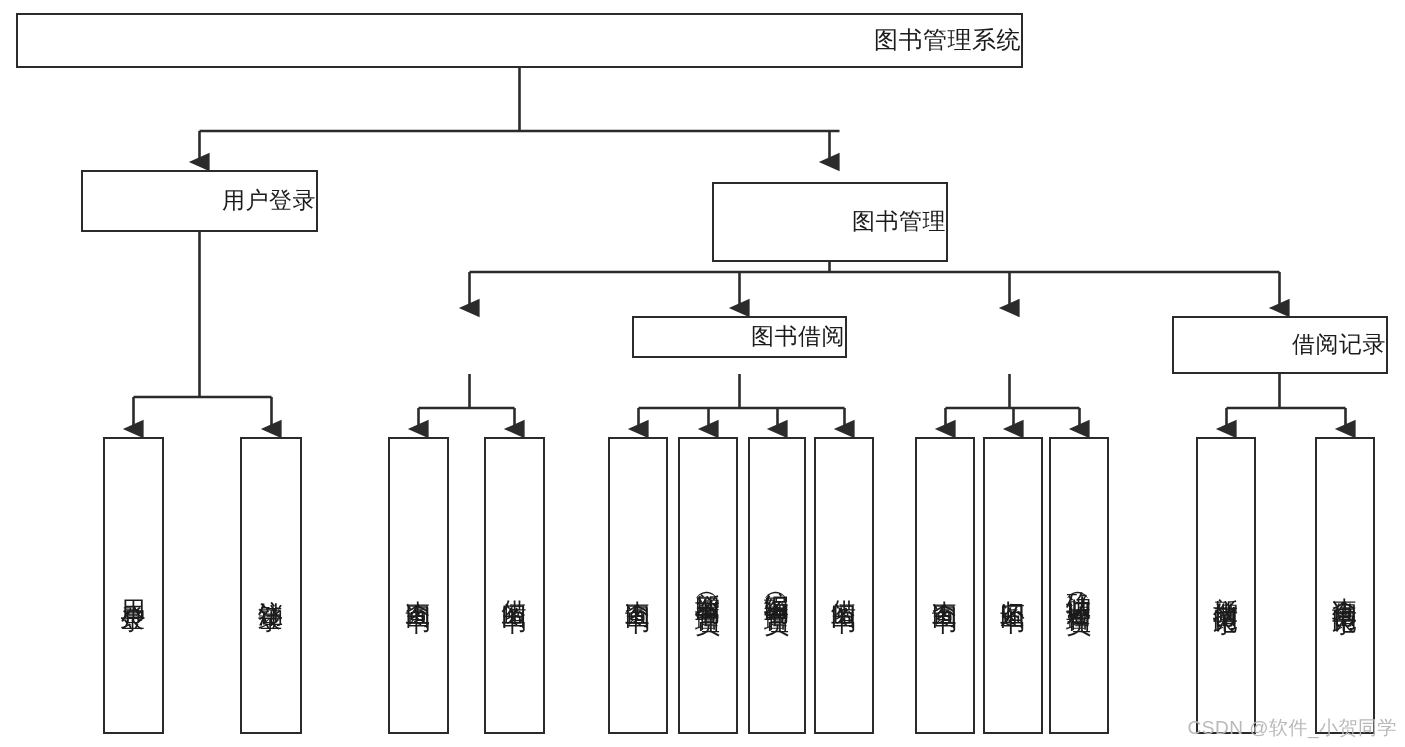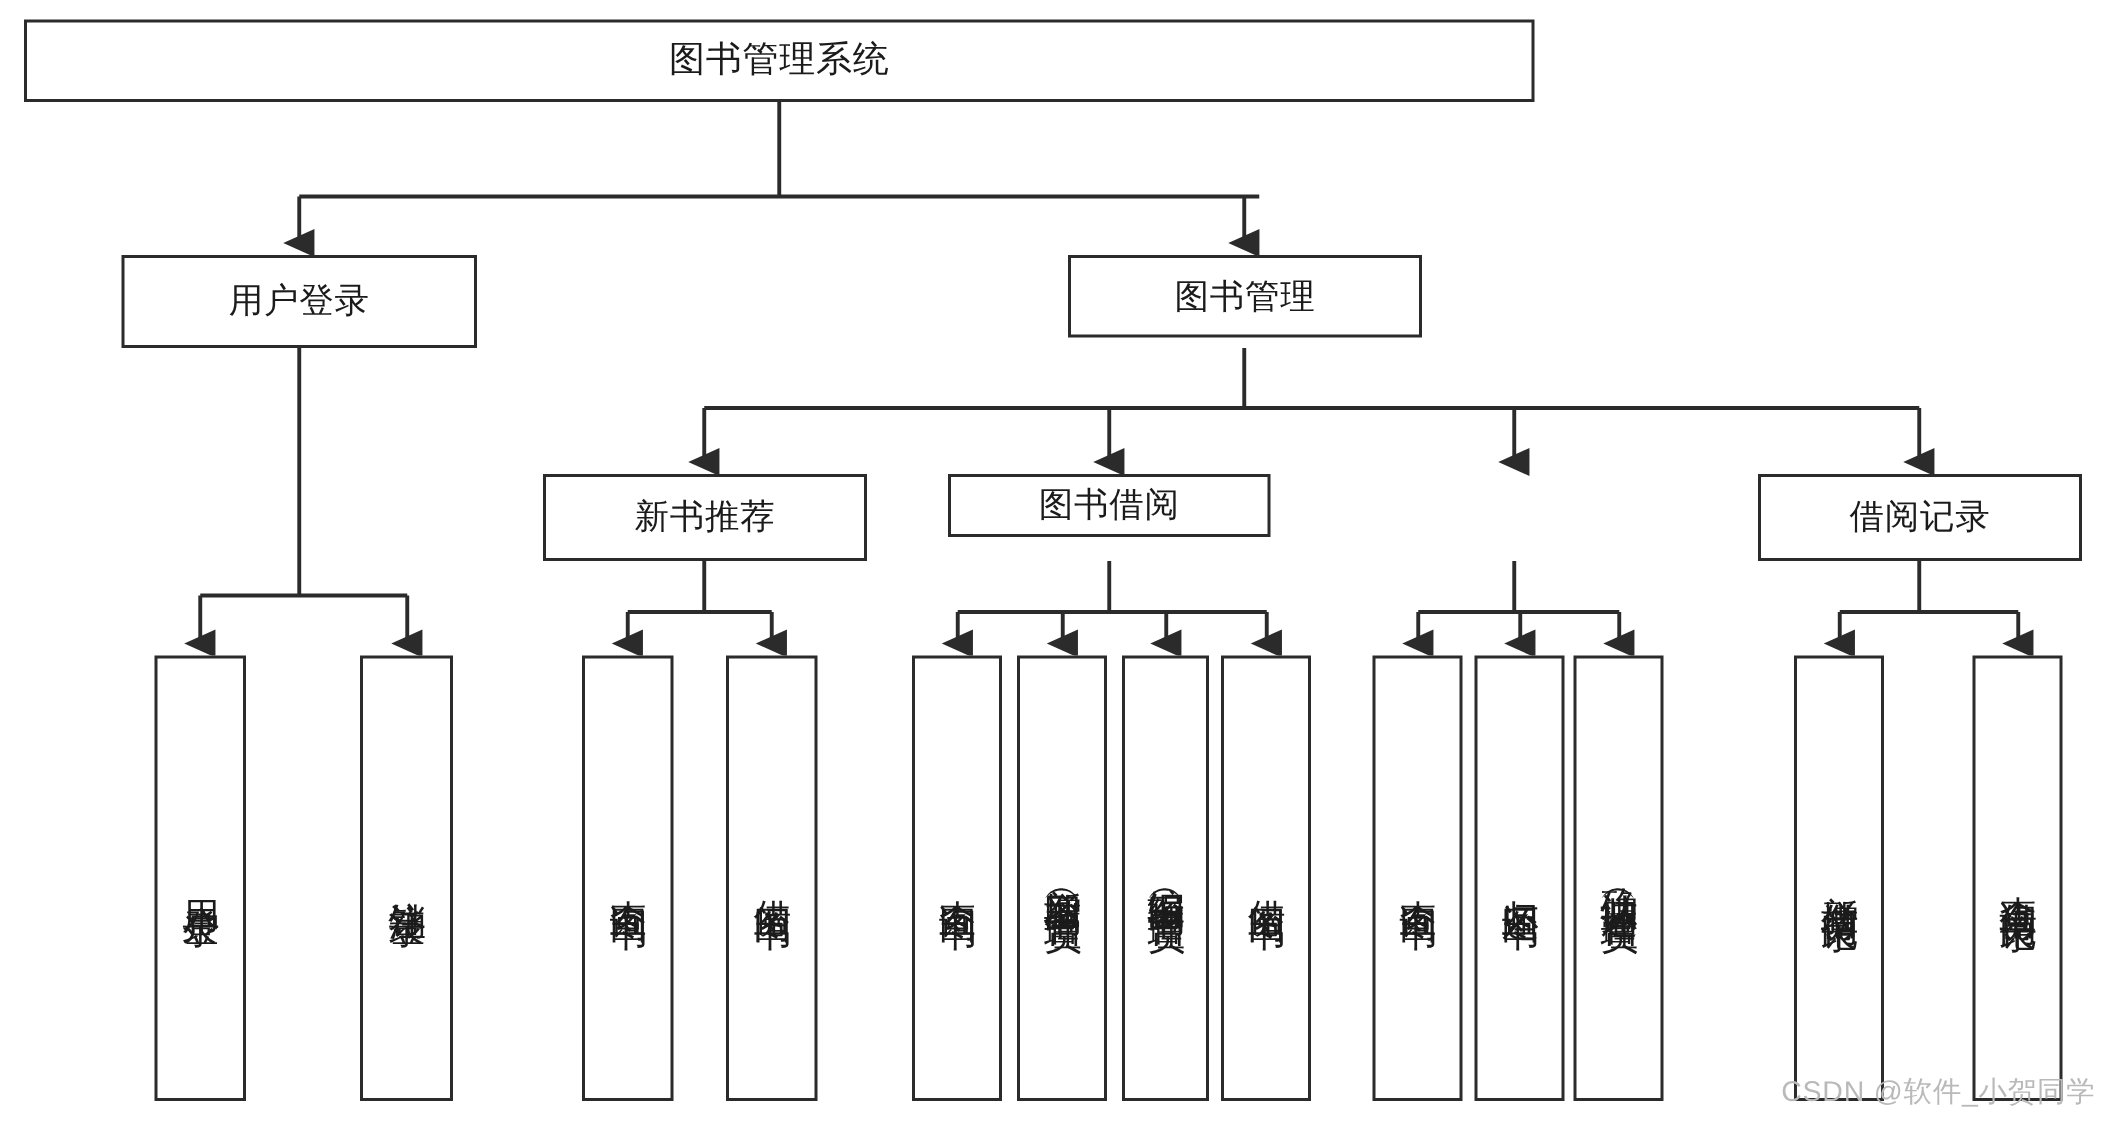--- a/index.html
+++ b/index.html
@@ -27,21 +27,21 @@
     height: 747px;
     pointer-events: none;
   }
   .node {
     position: absolute;
     box-sizing: border-box;
     background: #ffffff;
     border: 2.5px solid #2b2b2b;
     display: flex;
     align-items: center;
-    justify-content: center;
+    justify-content: flex-end;
     z-index: 3;
   }
   .node-label {
     display: block;
     text-align: center;
     color: #1b1b1b;
     letter-spacing: 0.5px;
     white-space: pre;
   }
   
@@ -134,27 +134,24 @@
     </g>
   </svg>
 
   <div class="node horiz root" style="left:16px; top:13px; width:1007px; height:55px;">
     <span class="node-label">图书管理系统</span>
   </div>
 
   <div class="node horiz" style="left:81px; top:170px; width:237px; height:62px;">
     <span class="node-label">用户登录</span>
   </div>
-  <div class="node horiz" style="left:712px; top:170px; width:236px; height:55px;">
+  <div class="node horiz" style="left:712px; top:182px; width:236px; height:80px;">
     <span class="node-label">图书管理</span>
   </div>
 
-  <div class="node horiz" style="left:362px; top:316px; width:216px; height:58px;">
-    <span class="node-label">新书推荐</span>
-  </div>
   <div class="node horiz" style="left:632px; top:316px; width:215px; height:42px;">
     <span class="node-label">图书借阅</span>
   </div>
   <div class="node horiz" style="left:1172px; top:316px; width:216px; height:58px;">
     <span class="node-label">借阅记录</span>
   </div>
 
   <div class="node vert" style="left:103px; top:437px; width:61px; height:297px;">
     <span class="node-label">用户登录</span>
   </div>

